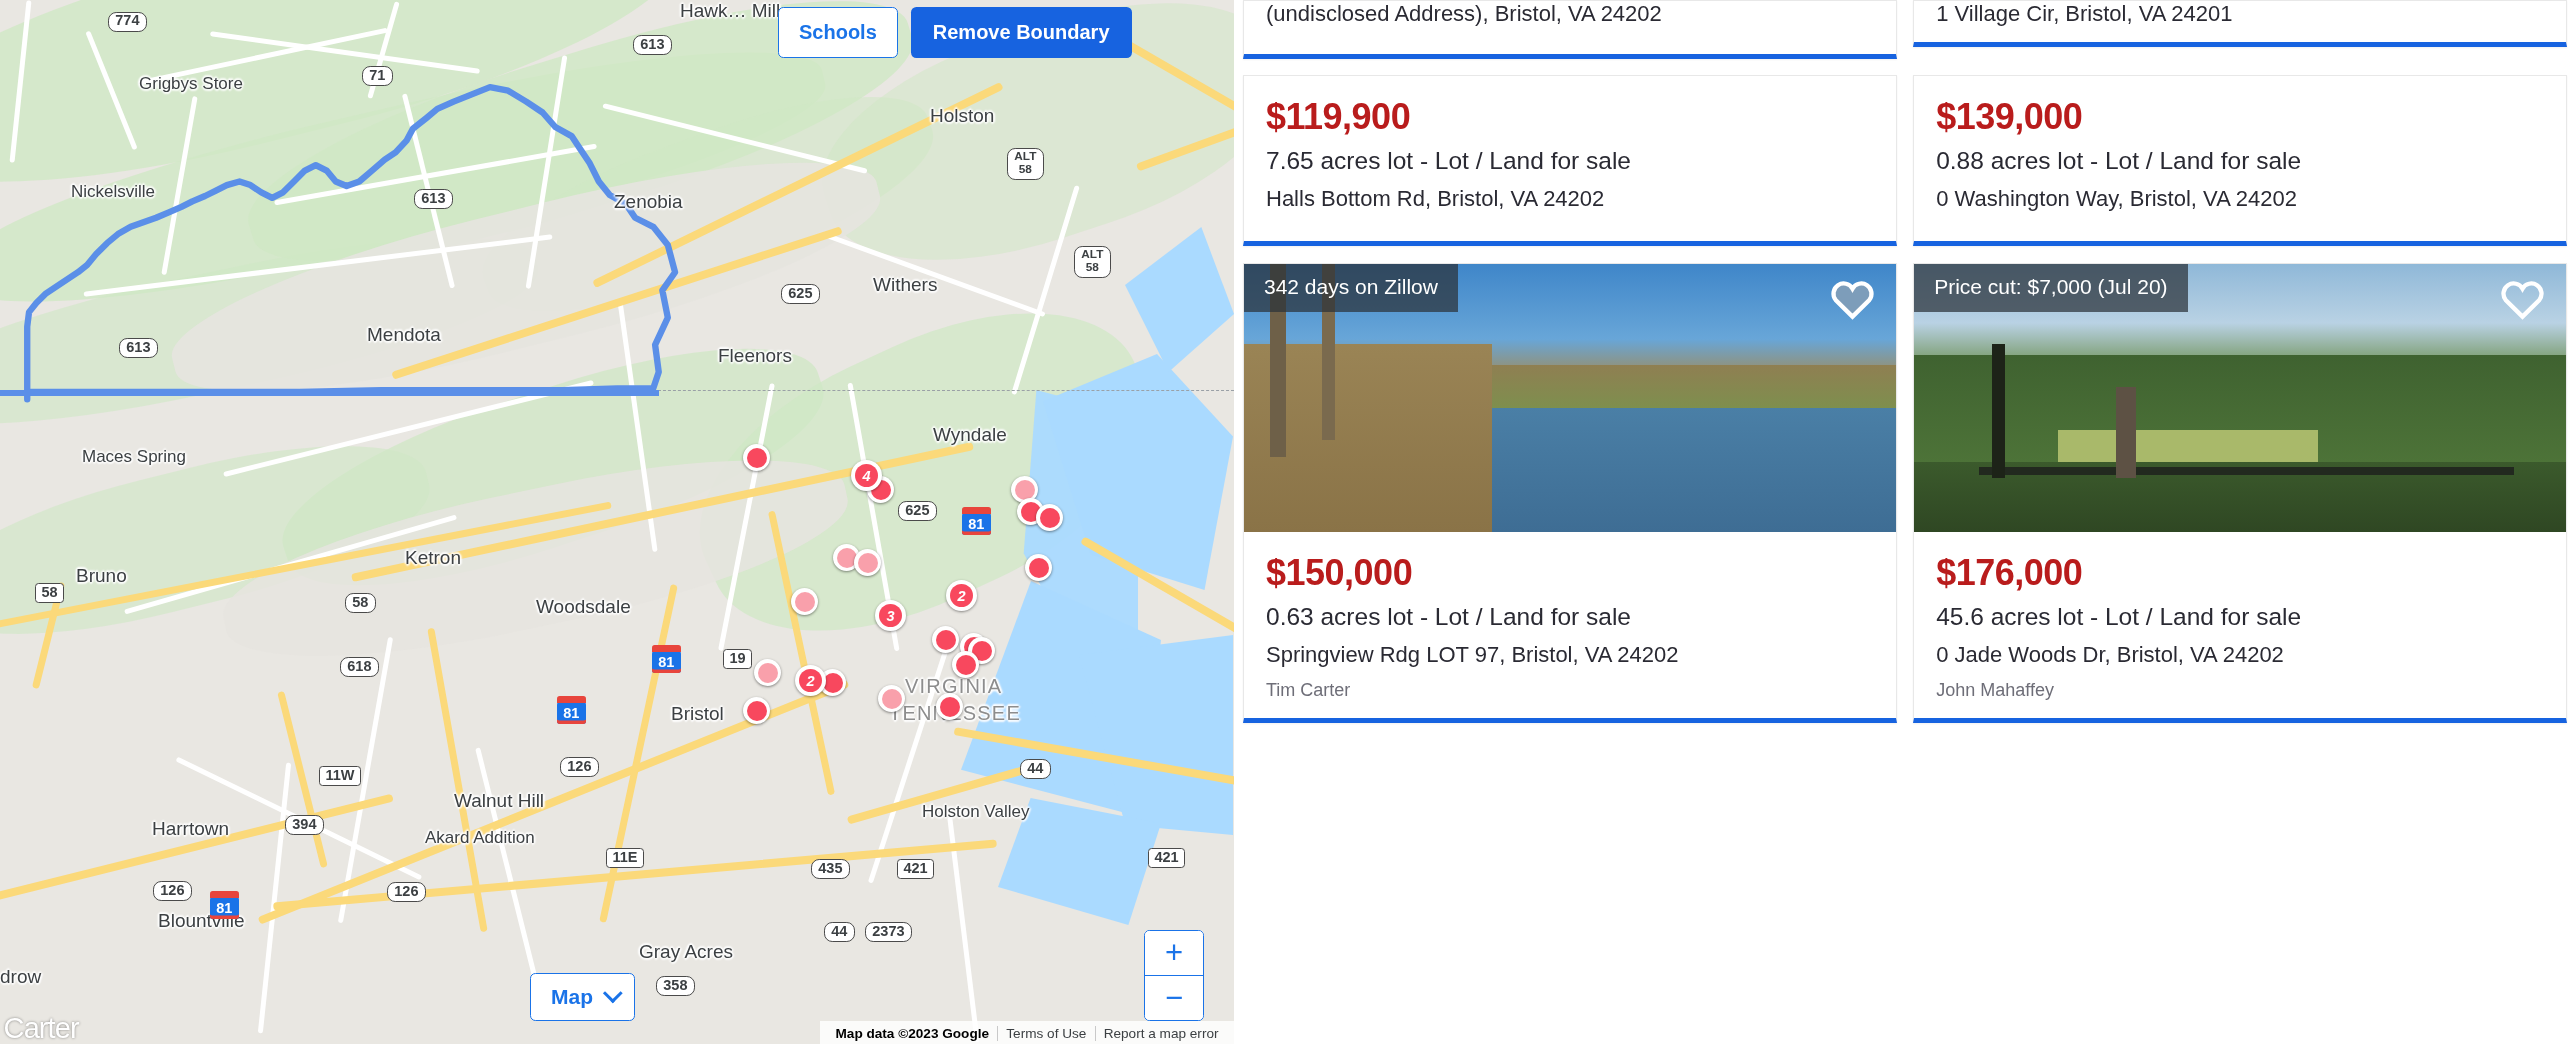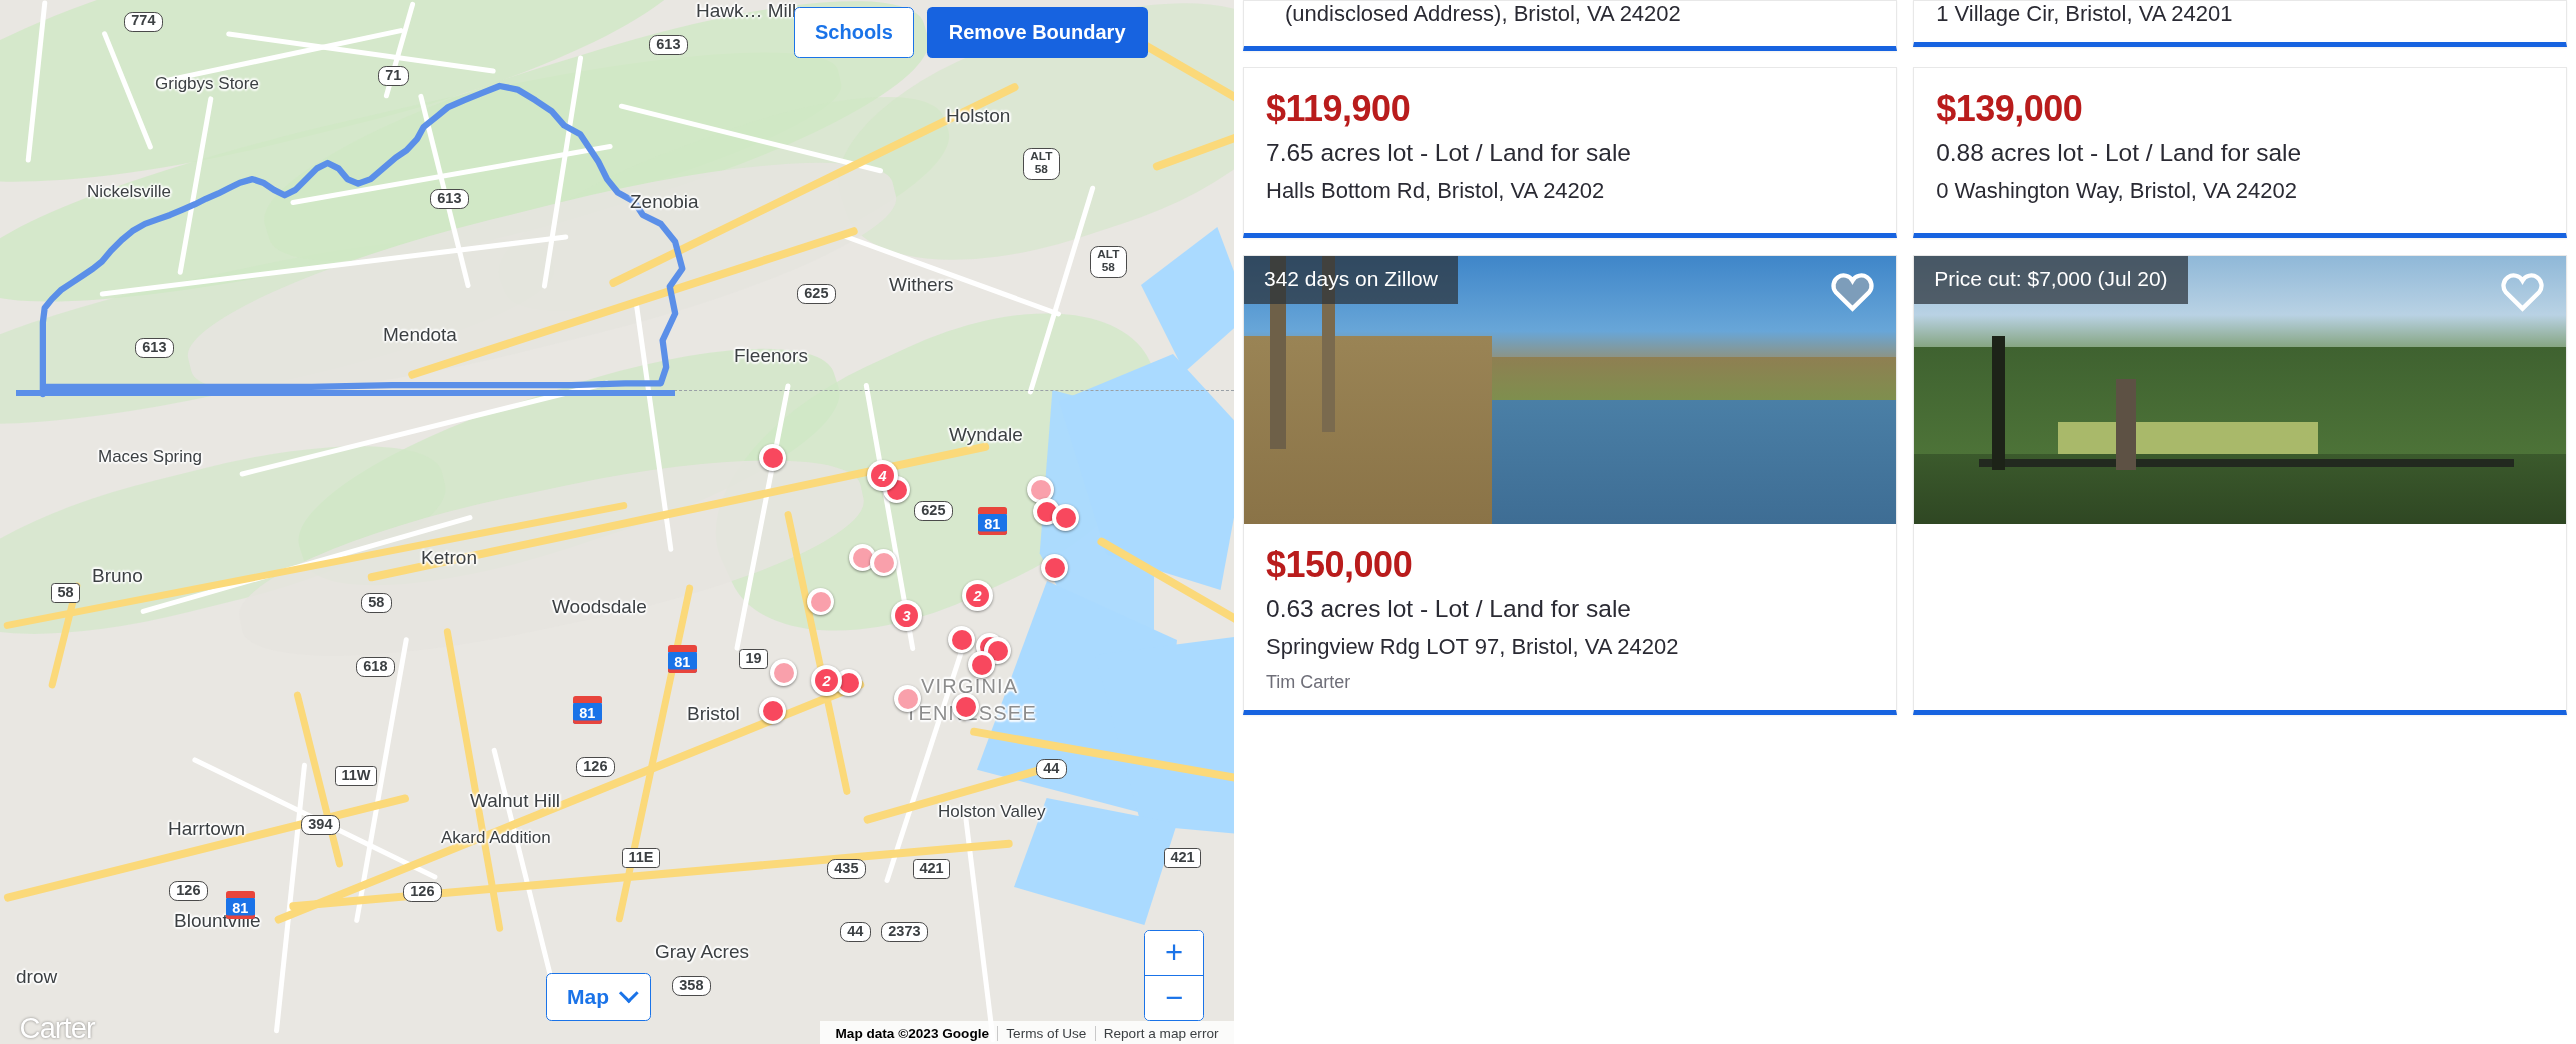--- a/index.html
+++ b/index.html
@@ -11,21 +11,21 @@
   }
   .app { display: flex; width: 2576px; height: 1045px; }
 
   
   .map-pane {
     position: relative;
     width: 1234px; height: 1045px;
     overflow: hidden;
     background: #e9e7e2;
   }
-  .map-canvas { position: absolute; inset: 0; margin-left: 16px; }
+  .map-canvas { position: absolute; inset: 0; }
   .terrain { position: absolute; inset: 0; }
   .green-band {
     position: absolute;
     background: #cfe8c4;
     opacity: .78;
     border-radius: 45%;
     transform-origin: center;
   }
   .grey-band {
     position: absolute;
@@ -487,21 +487,21 @@
         <span class="div"></span>
         <span>Report a map error</span>
       </div>
 
     </div>
   </div>
 
   <div class="list-pane">
     <div class="grid">
 
-      <div class="card top" style="height:51px;padding-left:19px;">
+      <div class="card top" style="height:59px;">
         <div class="info">
           <div class="addr">(undisclosed Address), Bristol, VA 24202</div>
         </div>
       </div>
       <div class="card top" style="height:47px;">
         <div class="info">
           <div class="addr">1 Village Cir, Bristol, VA 24201</div>
         </div>
       </div>
 
@@ -555,18 +555,24 @@
           <div style="position:absolute;left:10%;top:76%;width:82%;height:3%;background:#22291f;"></div>
           <div style="position:absolute;left:12%;top:30%;width:2%;height:50%;background:#1d2318;"></div>
           <div style="position:absolute;left:31%;top:46%;width:3%;height:34%;background:#5d5144;"></div>
           <div class="badge">Price cut: $7,000 (Jul 20)</div>
           <span class="heart">
             <svg width="47" height="44" viewBox="0 0 24 22">
               <path d="M12 20.5 3.4 12A5.2 5.2 0 1 1 12 6.2 5.2 5.2 0 1 1 20.6 12Z" fill="none" stroke="#fff" stroke-width="2.2"></path>
             </svg>
           </span>
         </div>
+        <div class="info">
+          <div class="price">$176,000</div>
+          <div class="facts">45.6 acres lot  - Lot / Land for sale</div>
+          <div class="addr">0 Jade Woods Dr, Bristol, VA 24202</div>
+          <div class="agent">John Mahaffey</div>
+        </div>
       </div>
 
     </div>
   </div>
 </div>
 
 
 </body></html>

